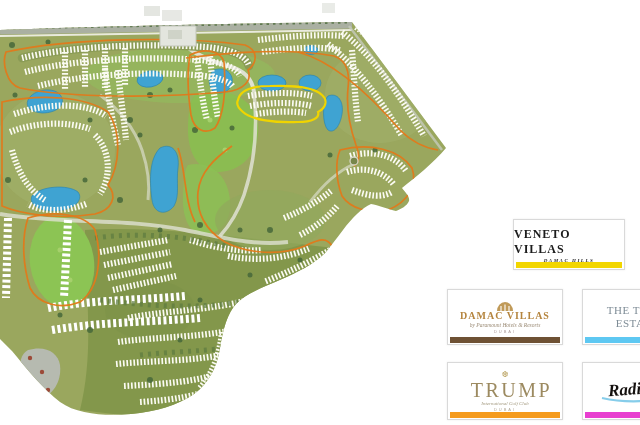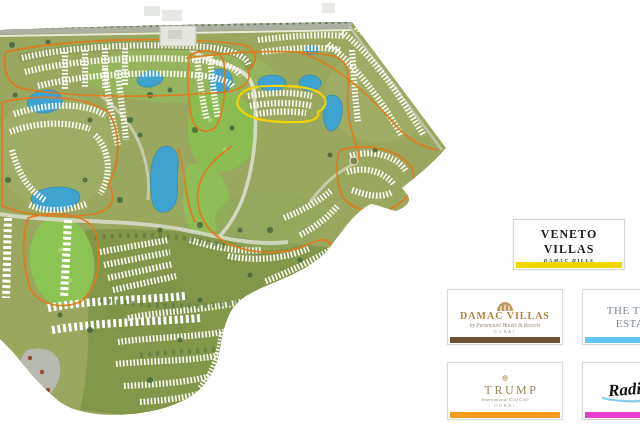--- a/index.html
+++ b/index.html
@@ -1,38 +1,38 @@
 <!DOCTYPE html>
 <html><head>
 <meta charset="utf-8">
 <style>
   html,body{margin:0;padding:0;}
   #screen{position:relative;width:640px;height:425px;background:#ffffff;overflow:hidden;
           font-family:"Liberation Sans",sans-serif;}
   #mapwrap{position:absolute;left:0;top:0;width:460px;height:425px;}
   
   .card{position:absolute;background:#fff;border:1px solid #d9d9d9;box-shadow:0 0 2px rgba(0,0,0,.08);
-        display:flex;flex-direction:column;align-items:center;justify-content:center;text-align:center;}
+        display:flex;flex-direction:column;align-items:center;justify-content:center;text-align:left;}
   .card .bar{position:absolute;left:2px;right:2px;bottom:1px;height:6px;}
   #card-veneto{left:513px;top:219px;width:110px;height:49px;}
   #card-veneto .t1{font-family:"Liberation Serif",serif;font-weight:bold;font-size:12px;
                    letter-spacing:1px;color:#1c1c1c;margin-bottom:1px;}
   #card-veneto .t2{font-family:"Liberation Serif",serif;font-weight:bold;font-style:italic;
                    font-size:5px;letter-spacing:1.5px;color:#2a2a2a;}
   #card-damac{left:447px;top:289px;width:114px;height:54px;}
   #card-damac .t1{font-family:"Liberation Serif",serif;font-weight:bold;
                   font-size:10px;letter-spacing:1px;color:#b5853f;line-height:1;}
   #card-damac .t2{font-family:"Liberation Serif",serif;font-style:italic;font-size:5.5px;
                   color:#9a8a74;margin-top:1px;}
   #card-damac .t3{font-size:4px;letter-spacing:2px;color:#a99;margin-top:1px;}
   #card-testates{left:582px;top:289px;width:114px;height:54px;}
   #card-testates .t1{font-family:"Liberation Serif",serif;font-size:11px;color:#7e8c96;
                      line-height:1.15;letter-spacing:.5px;}
   #card-trump{left:447px;top:362px;width:114px;height:56px;}
-  #card-trump .t1{font-family:"Liberation Serif",serif;font-size:12px;letter-spacing:2.5px;
+  #card-trump .t1{font-family:"Liberation Serif",serif;font-size:20px;letter-spacing:2.5px;
                   color:#9c8a60;line-height:1;margin-left:13px;}
   #card-trump .t2{font-family:"Liberation Serif",serif;font-style:italic;font-size:5px;color:#a59c82;margin-top:1px;}
   #card-trump .t3{font-size:4px;letter-spacing:2px;color:#b0a795;margin-top:1px;}
   #card-radisson{left:582px;top:362px;width:114px;height:56px;}
   #card-radisson .t1{font-family:"Liberation Serif",serif;font-style:italic;font-weight:bold;
                      font-size:17px;color:#14100e;transform:rotate(-4deg);line-height:1;}
   .crest{color:#b9a15e;font-size:8px;line-height:1;margin-bottom:1px;}
   
   .row{fill:none;stroke:#fbfbf3;stroke-width:6.2;stroke-dasharray:1.7 1.8;}
   .rowu{fill:none;stroke:#8a9b55;stroke-width:8.6;stroke-linecap:round;}

